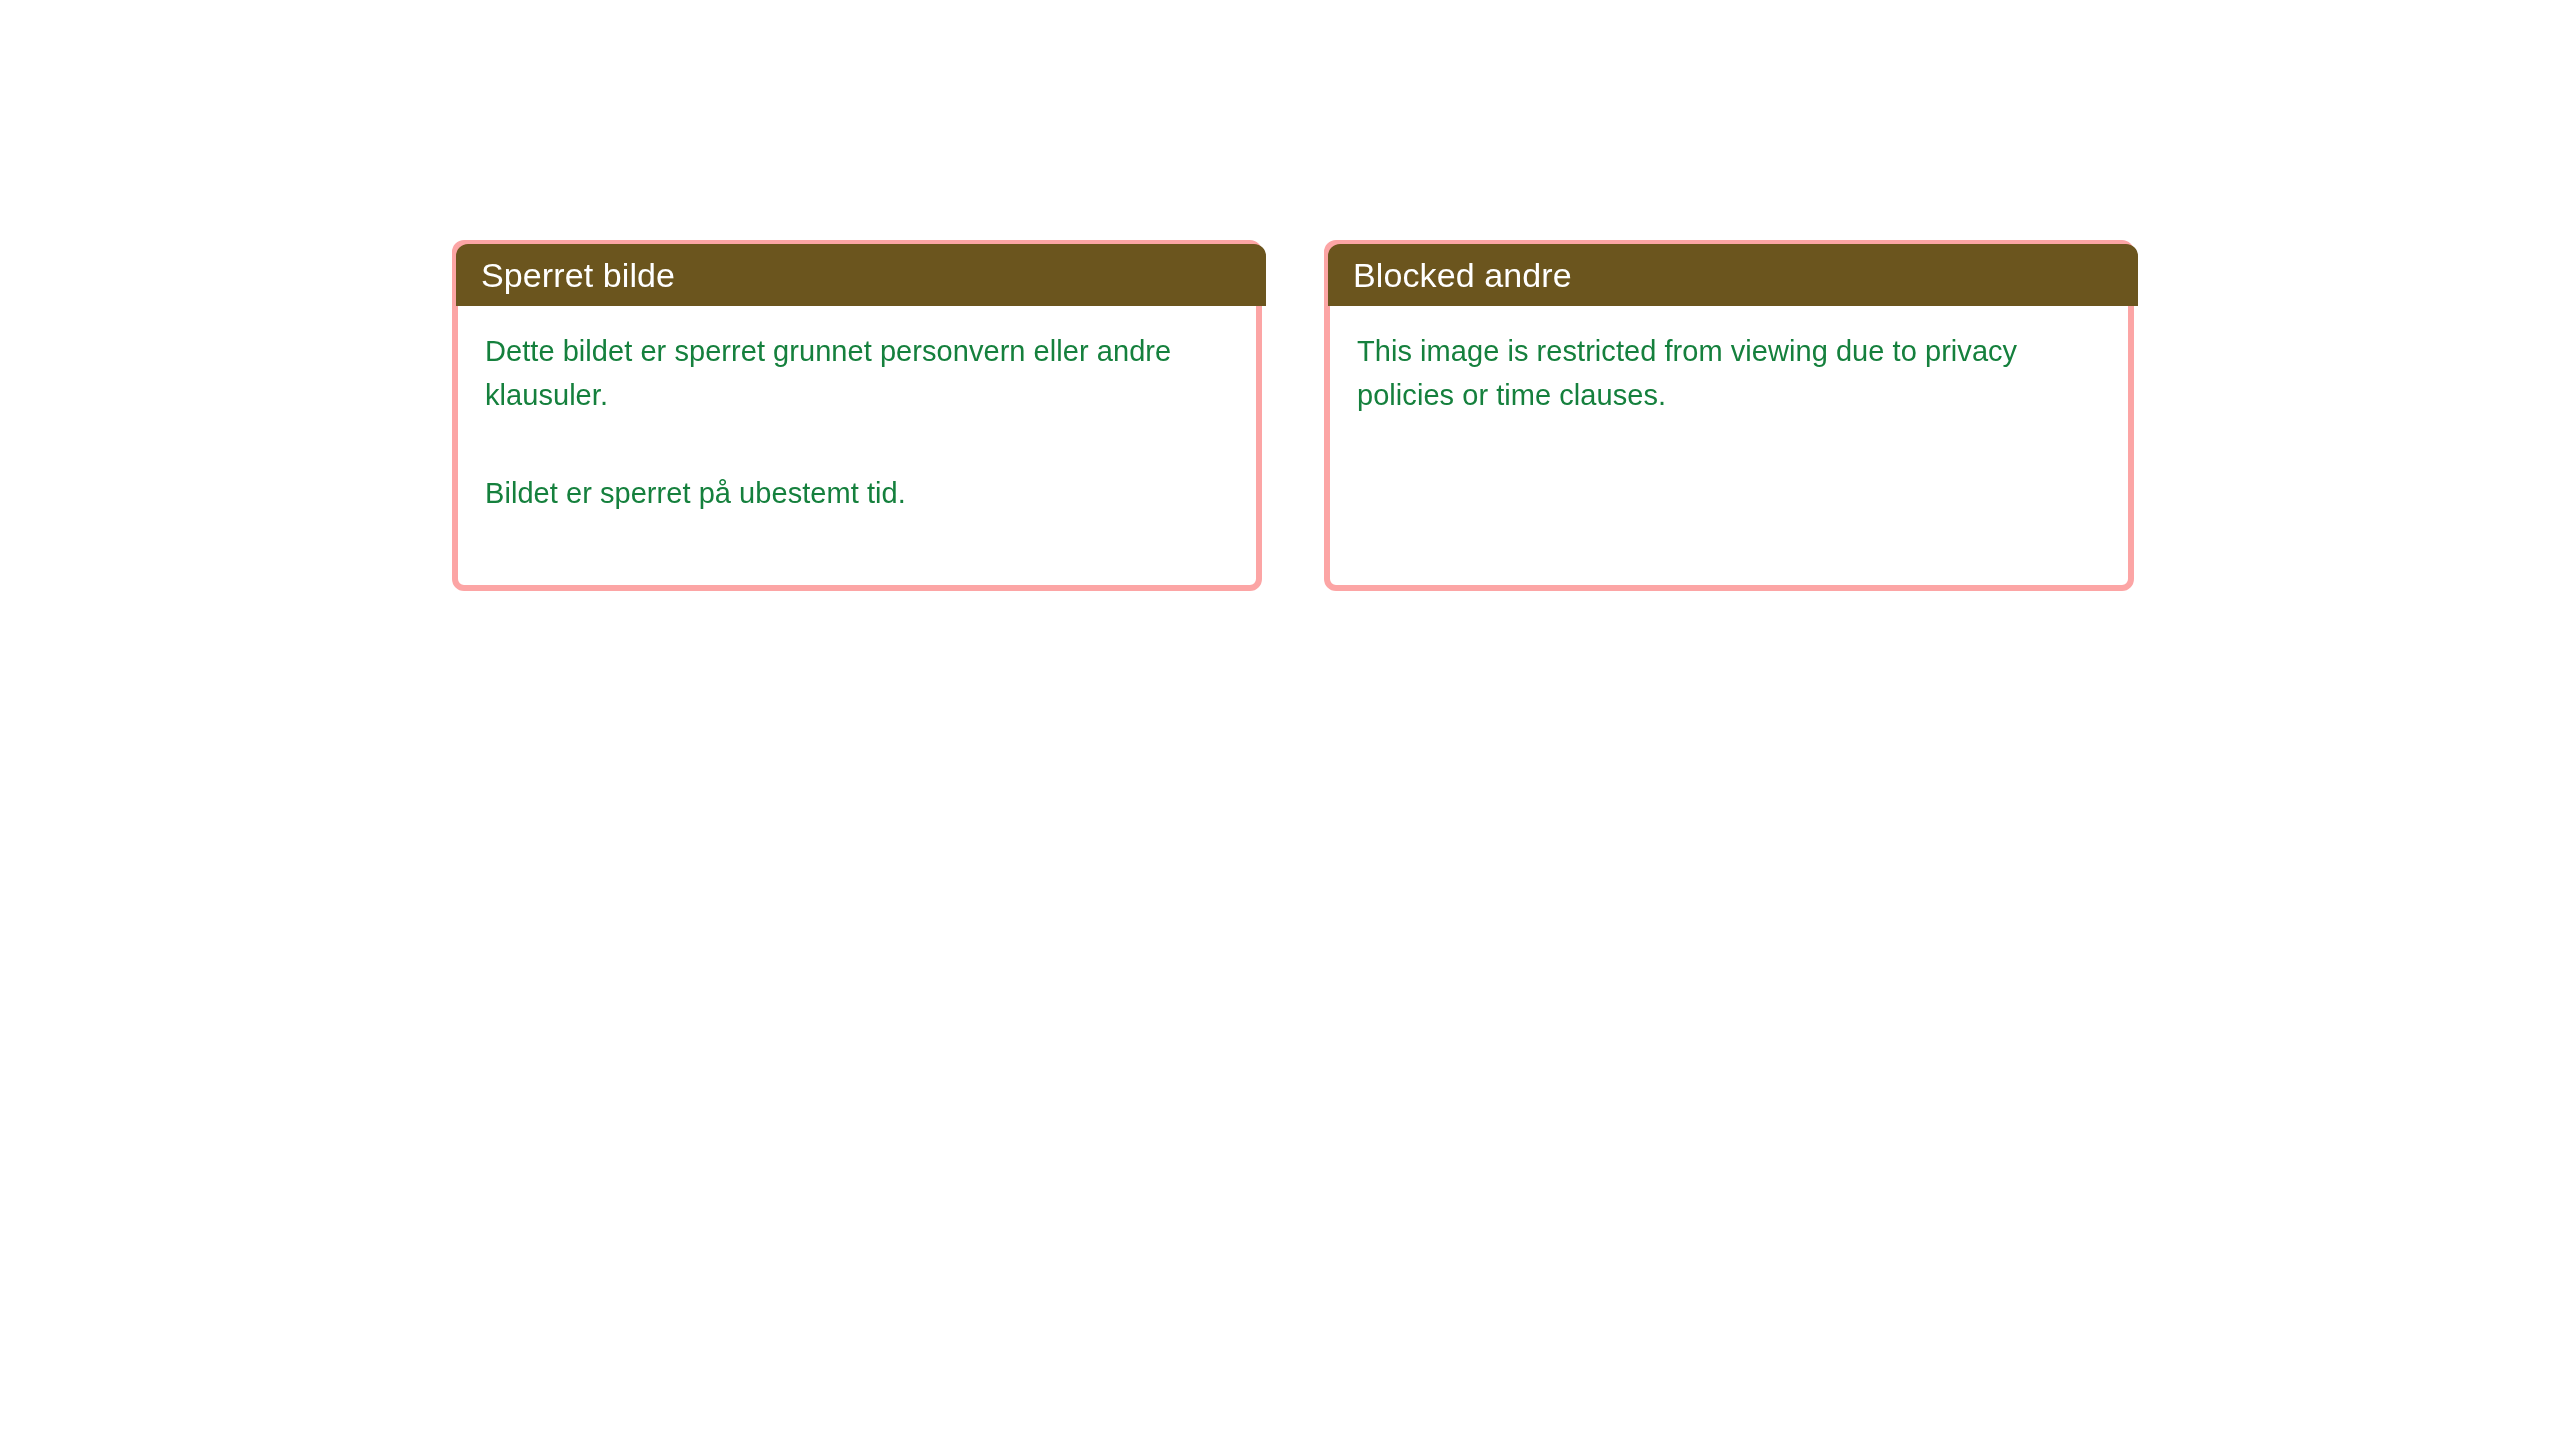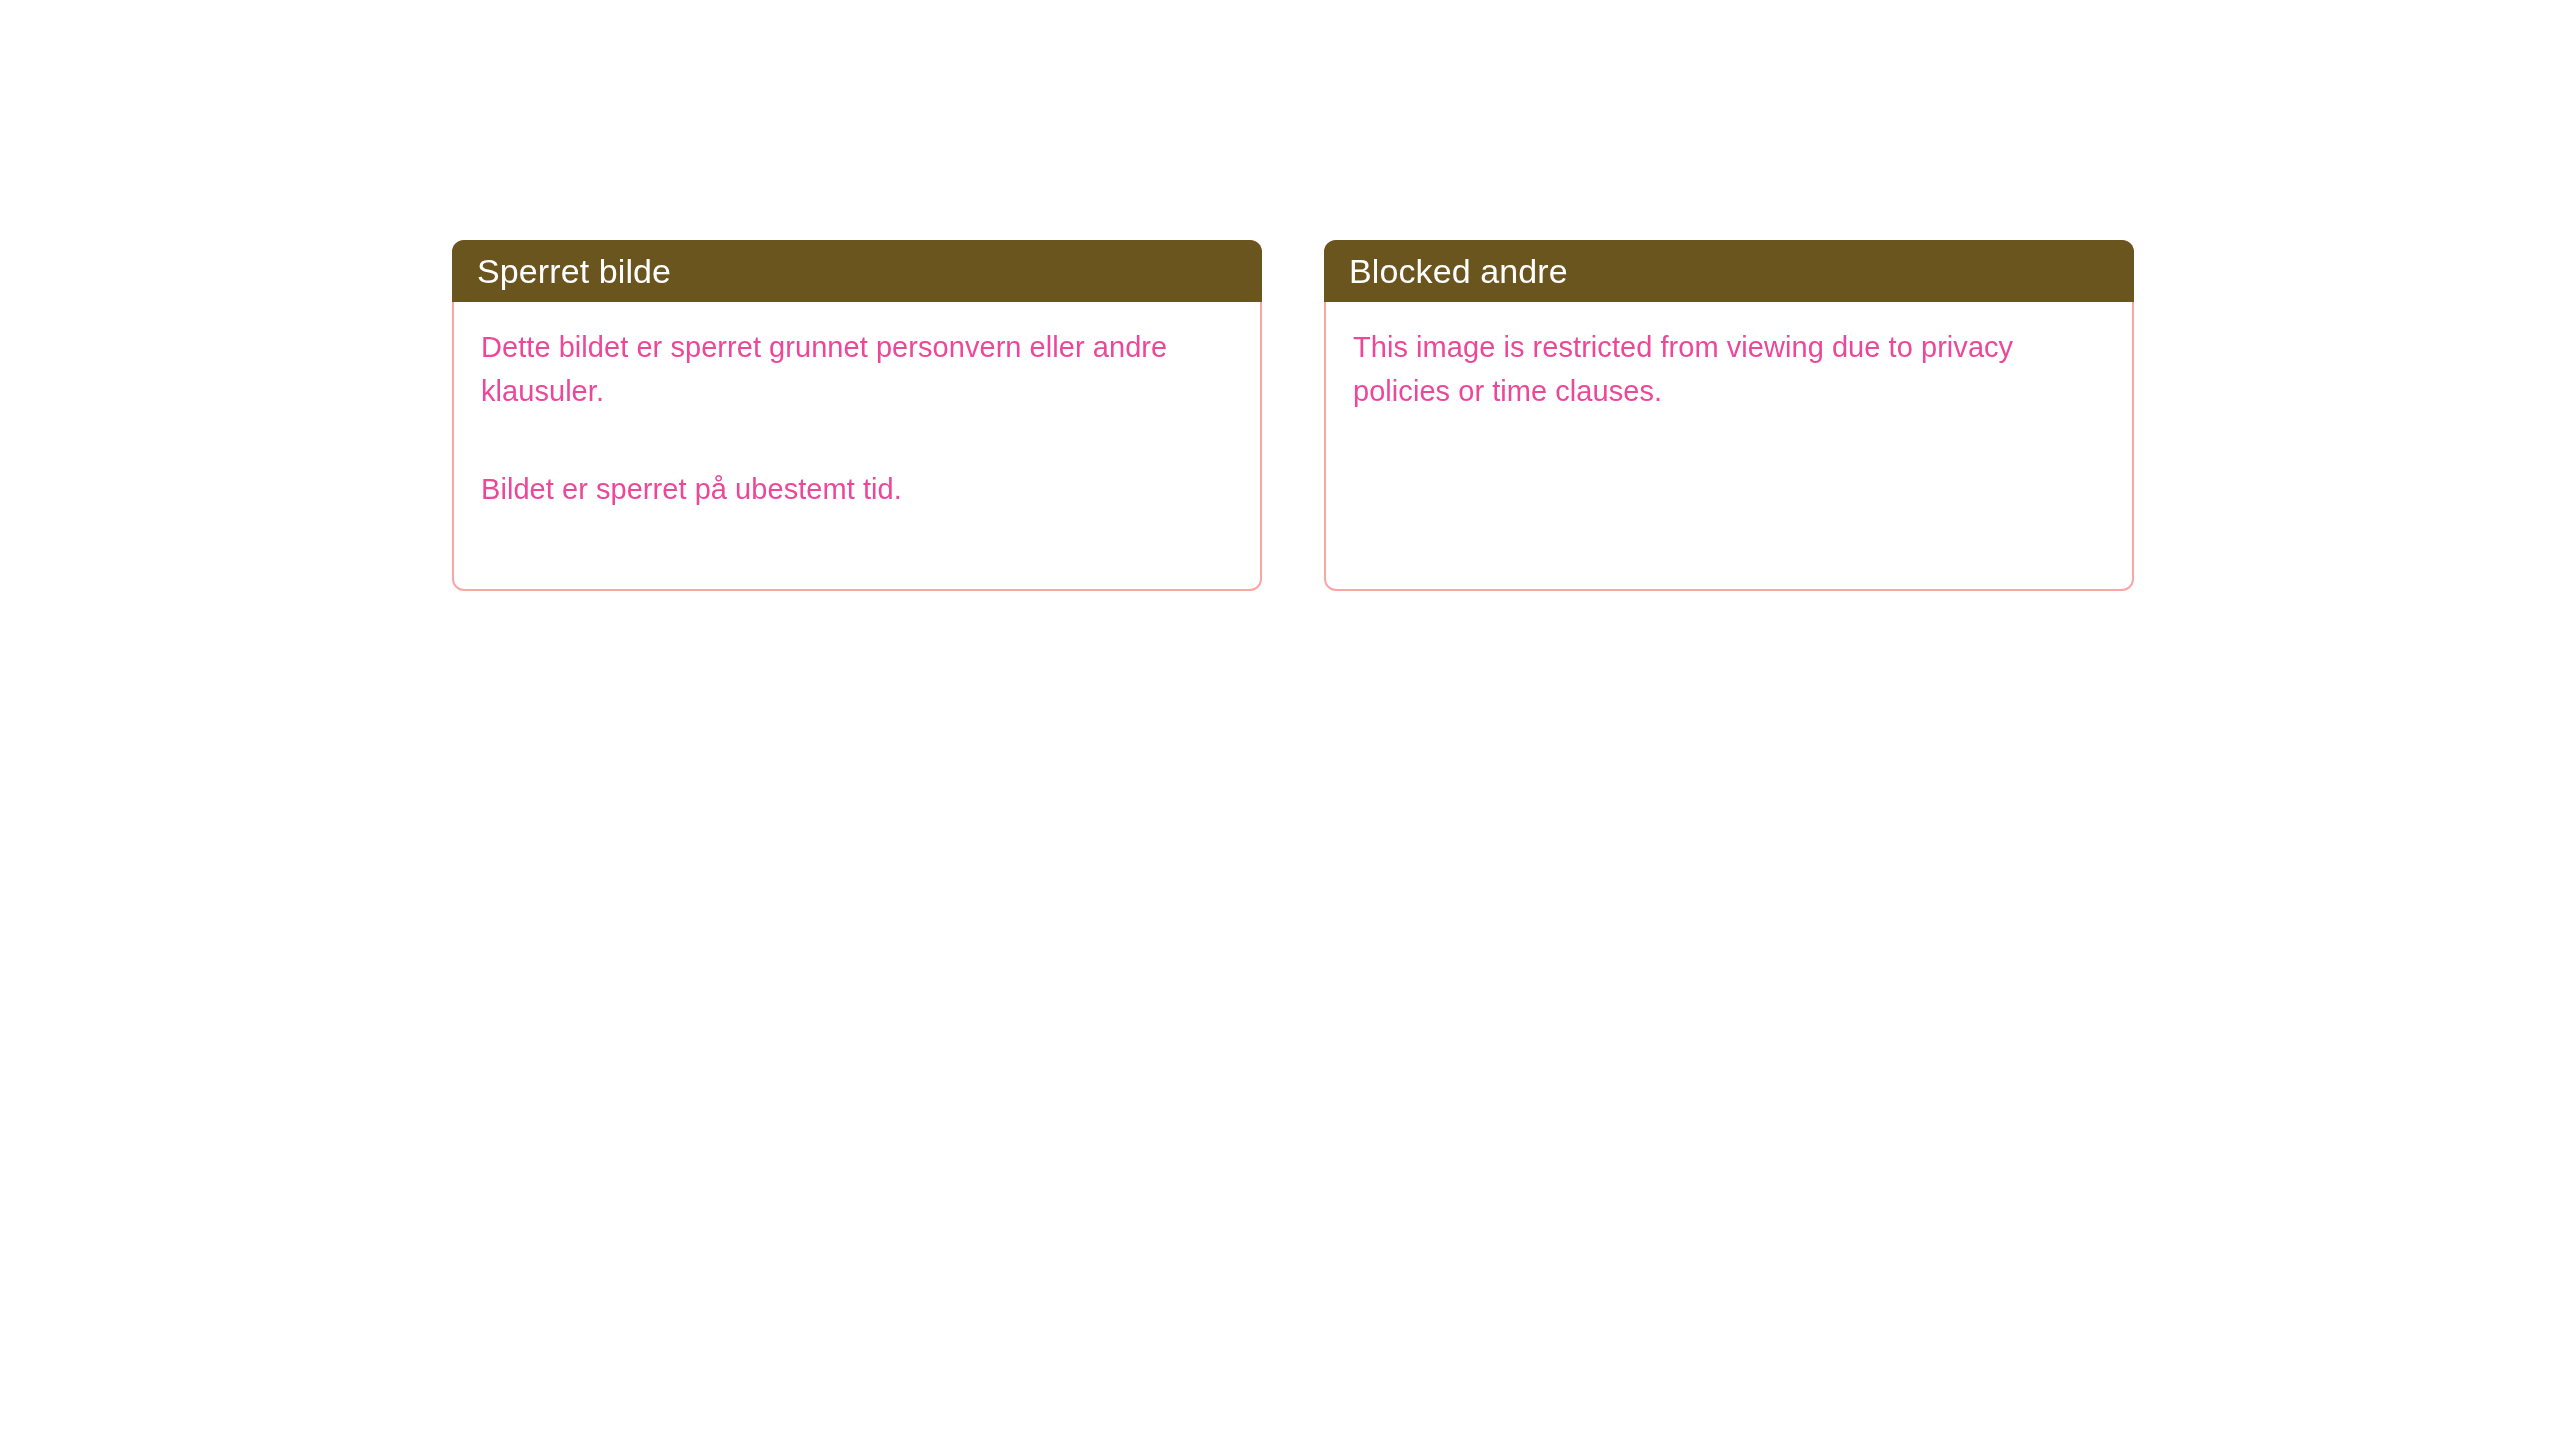--- a/index.html
+++ b/index.html
@@ -30,21 +30,21 @@
     align-items: flex-start;
     gap: 62px;
   }
 
   .notice-panel {
     position: relative;
     box-sizing: border-box;
     width: 810px;
     height: 351px;
     background: #ffffff;
-    border: 2px solid #fca5a5;
+    border: 6px solid #fca5a5;
     border-radius: 12px;
   }
 
   .notice-panel .panel-header {
     position: absolute;
     box-sizing: border-box;
     left: -2px;
     top: -2px;
     width: 810px;
     height: 62px;
@@ -69,21 +69,21 @@
     left: 0;
     top: 60px;
     right: 0;
     bottom: 0;
     padding: 23px 26px 0 27px;
     box-sizing: border-box;
   }
 
   .notice-panel .panel-paragraph {
     margin: 0;
-    color: #ec4899;
+    color: #15803d;
     font-size: 29px;
     line-height: 44px;
     font-weight: 400;
     letter-spacing: 0.05px;
   }
 
   .notice-panel .panel-paragraph + .panel-paragraph {
     margin-top: 54px;
   }
 </style>

